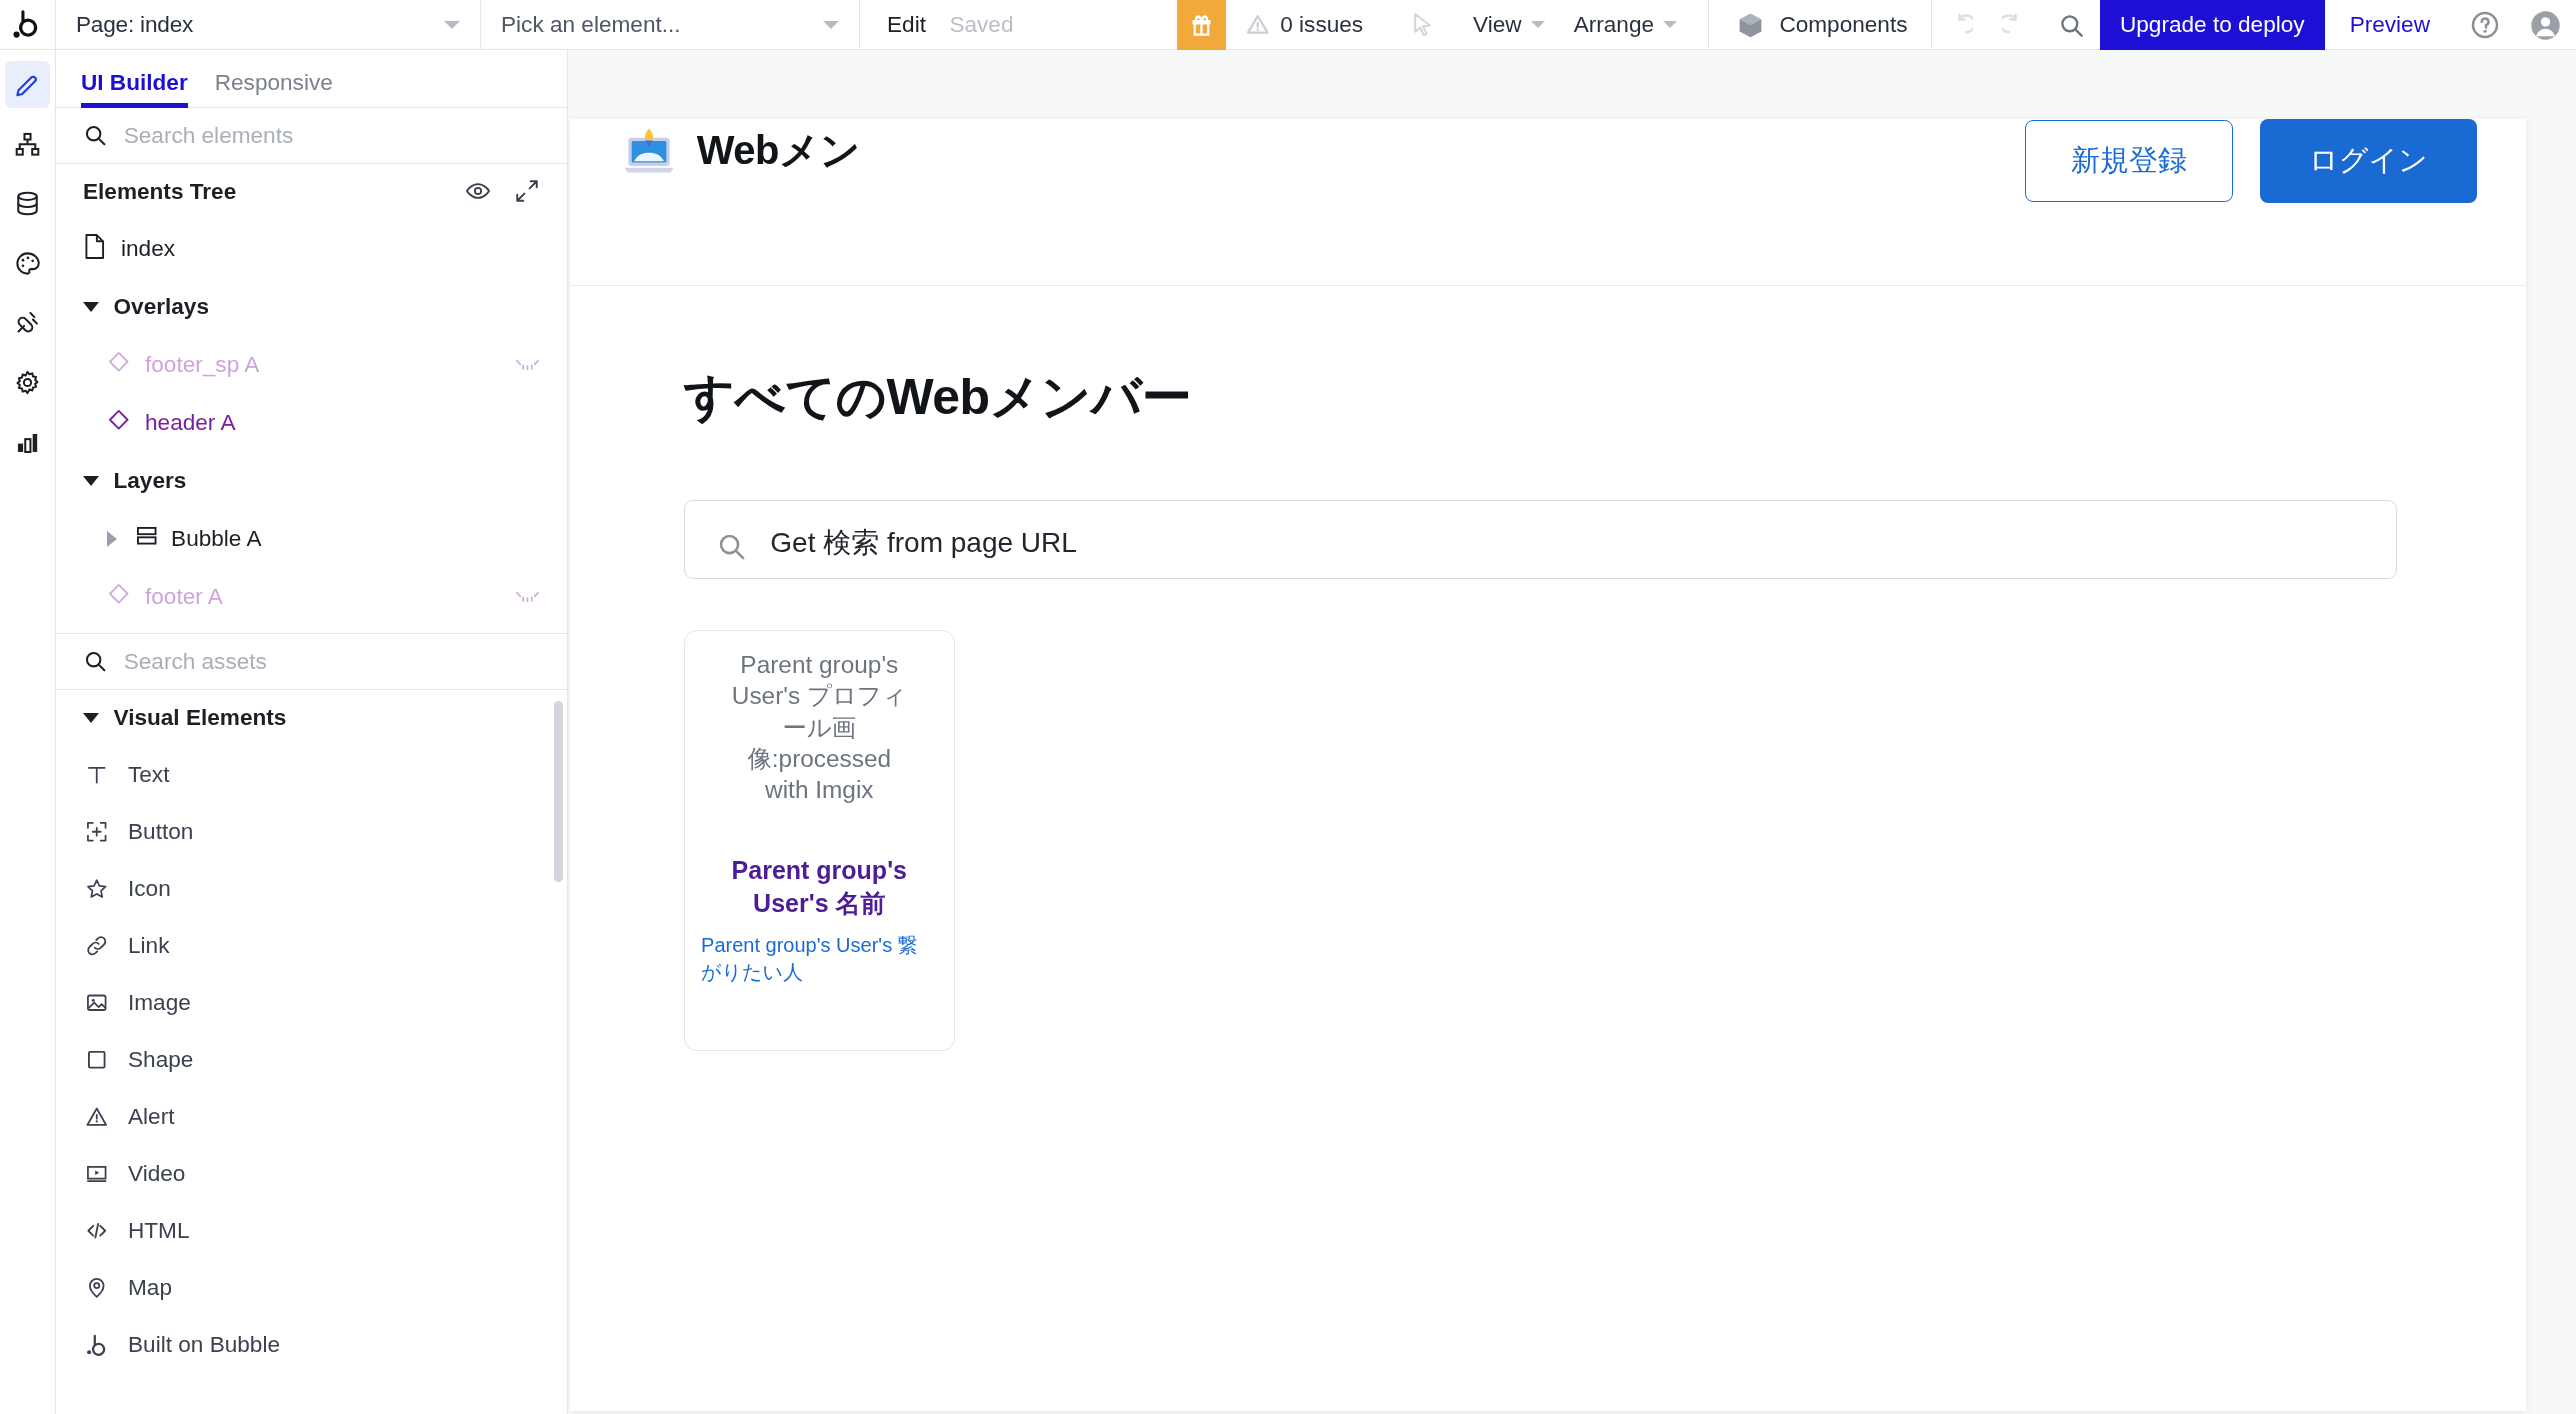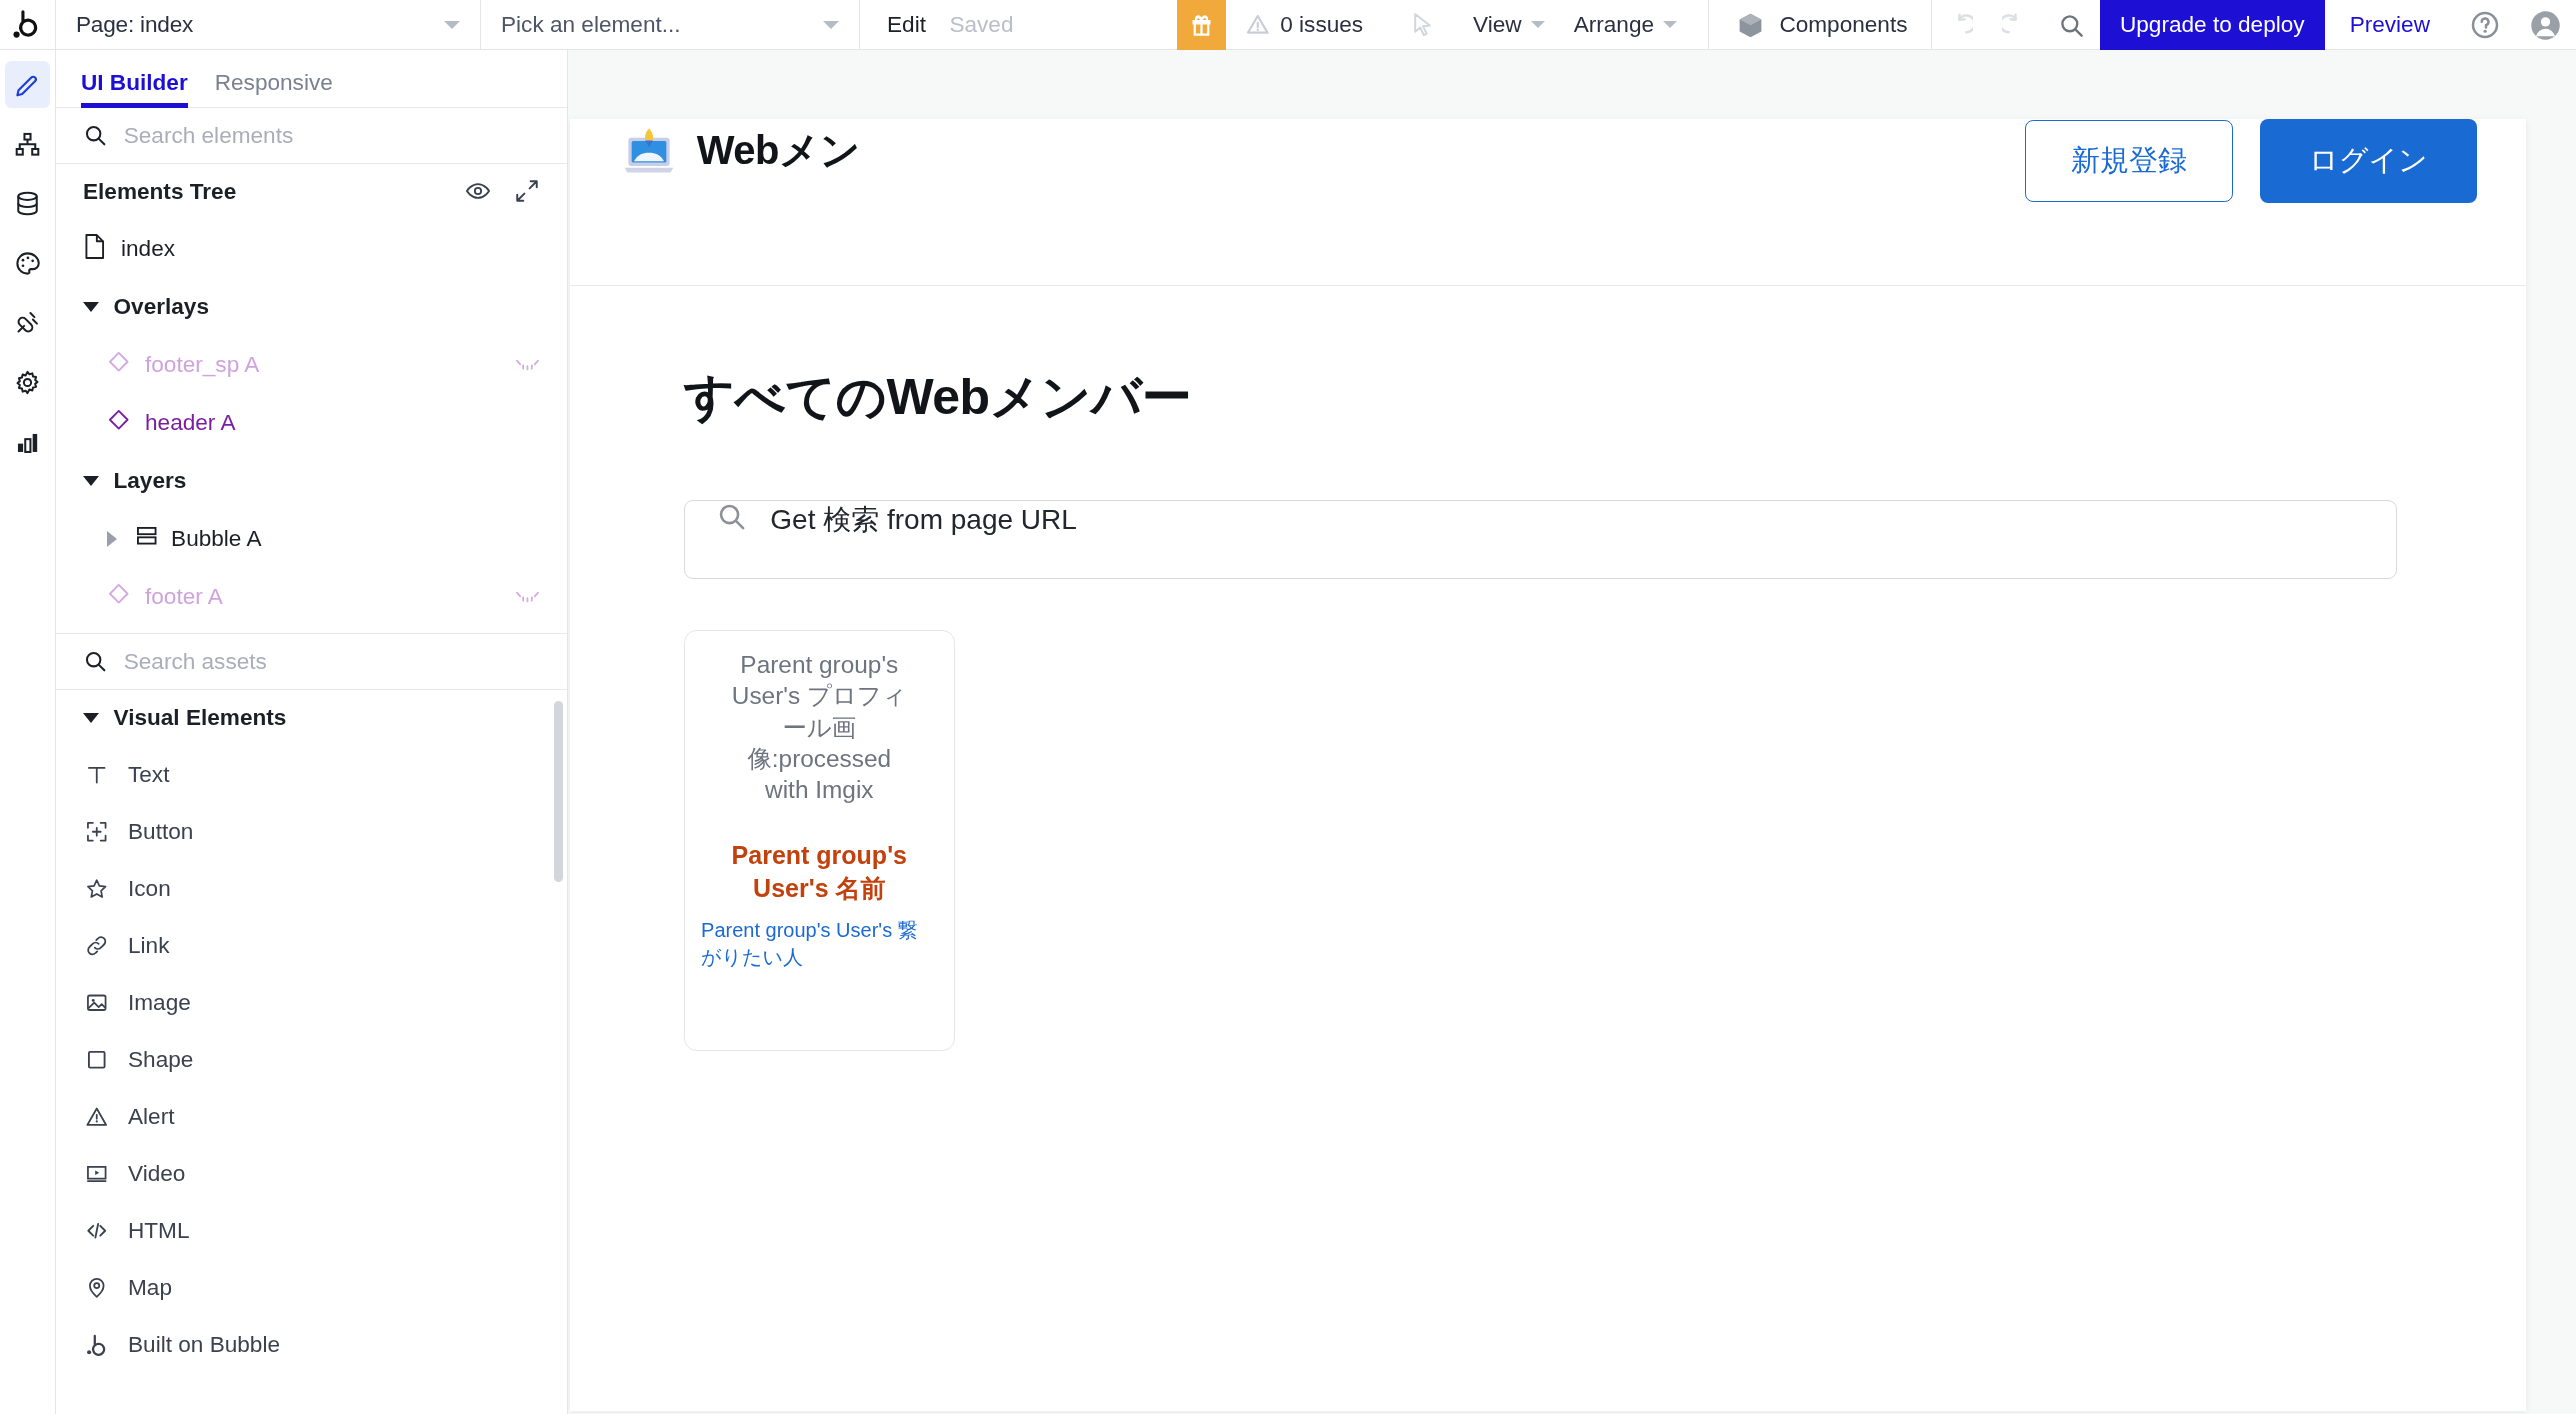--- a/index.html
+++ b/index.html
@@ -164,40 +164,40 @@
     background: #1a6ad4; color: #ffffff; border: none;
     font-size: 29px; border-radius: 8.1px; padding: 22px 49px; font-weight: 500;
   }
   .page-title {
     font-size: 50px; font-weight: bold; color: #111418;
     margin: 78px 0 0 114px; letter-spacing: -0.5px;
   }
   .search-wrap { margin: 69px 0 0 114px; width: 1713px; }
   .searchbox {
     height: 79px; border: 0.9px solid #d6d9de; border-radius: 9px; background: #fff;
-    display: flex; align-items: flex-start; gap: 23.5px; padding: 0 31px;
+    display: flex; align-items: flex-end; gap: 23.5px; padding: 16px 31px;
   }
   .searchbox .val { font-size: 28px; color: #22262e; }
 
   .cards { margin: 51px 0 0 114px; display: flex; gap: 36px; }
   .card {
     width: 271px; height: 421px; border: 0.9px solid #e4e6ea; border-radius: 12.6px;
     background: #fff; padding: 23.5px 14.5px 0 14.5px; position: relative; overflow: hidden;
   }
   .card .img-ph {
     width: 100%; height: 172px; overflow: hidden; position: relative;
     display:flex; align-items:flex-start; justify-content:center;
   }
   .card .img-ph span {
     font-size: 24.4px; color: #6d7480; line-height: 1.28; text-align: center;
     display: block; width: 190px; margin-top: -5.4px; word-break: break-word;
   }
   .card .cname {
-    font-size: 25px; font-weight: bold; color: #c2410c; text-align: center;
-    line-height: 1.32; margin-top: 12px;
+    font-size: 25px; font-weight: bold; color: #4c1d95; text-align: center;
+    line-height: 1.32; margin-top: 27px;
   }
   .card .clink {
     font-size: 20px; color: #1a6ad4; line-height: 1.36; margin-top: 12.6px;
     padding: 0 1.8px;
   }
 </style>
 </head>
 <body>
 
 <div class="app">

